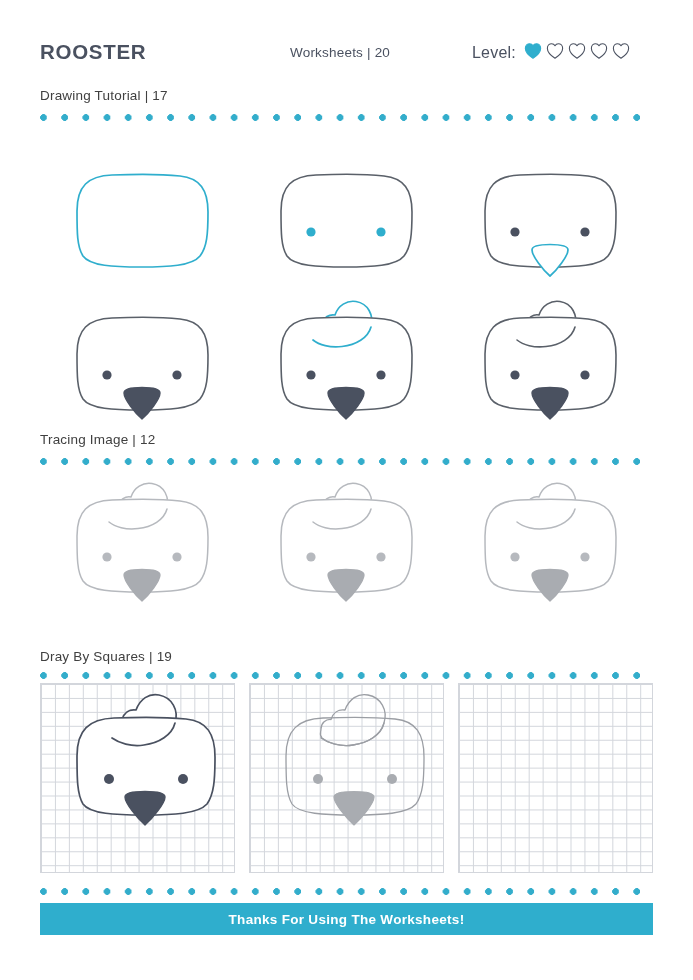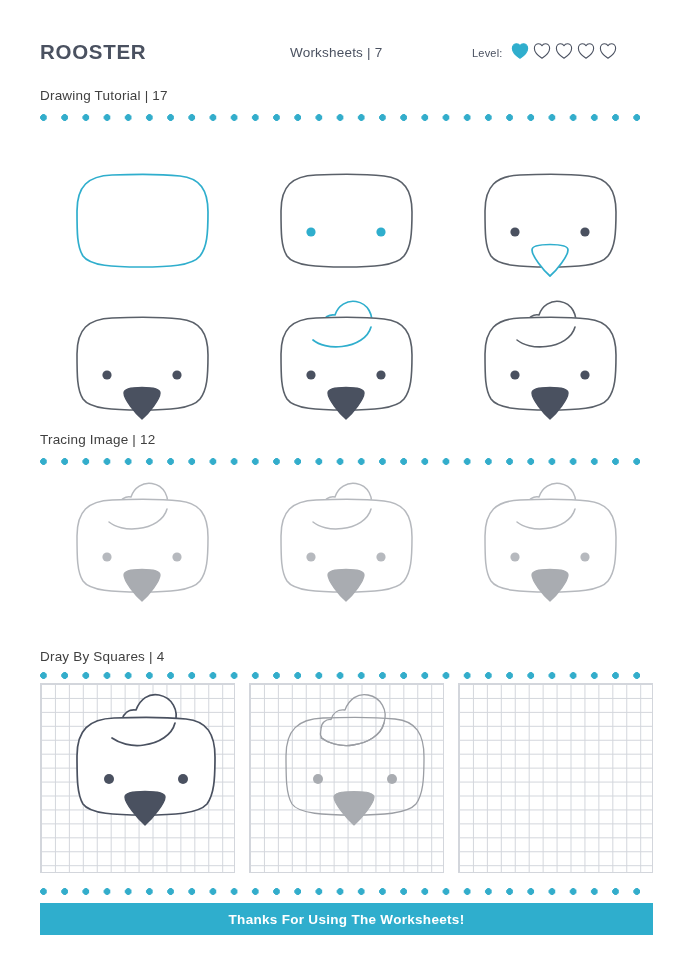--- a/index.html
+++ b/index.html
@@ -52,21 +52,21 @@
   }
   .level-wrap {
     position: absolute;
     left: 432px;
     top: 2px;
     height: 26px;
     display: flex;
     align-items: center;
   }
   .level-label {
-    font-size: 11px;
+    font-size: 16px;
     color: #4a5160;
     letter-spacing: 0.2px;
     margin-right: 8px;
   }
   .hearts {
     display: flex;
     align-items: center;
     gap: 4px;
   }
   .heart { display: block; }
@@ -176,21 +176,21 @@
     letter-spacing: 0.3px;
   }
 </style>
 </head>
 <body>
 
 <div class="page">
 
   <div class="header">
     <div class="title">ROOSTER</div>
-    <div class="worksheets-label">Worksheets | 7</div>
+    <div class="worksheets-label">Worksheets | 20</div>
     <div class="level-wrap">
       <span class="level-label">Level:</span>
       <span class="hearts">
         <span class="heart">
           <svg width="18" height="16" viewBox="0 0 24 22">
               <path d="M12 21 C12 21 1.5 14.2 1.5 7.2 C1.5 3.5 4.3 1 7.4 1 C9.6 1 11.2 2.3 12 3.7 C12.8 2.3 14.4 1 16.6 1 C19.7 1 22.5 3.5 22.5 7.2 C22.5 14.2 12 21 12 21 Z" fill="#2faecd" stroke="#2faecd" stroke-width="1.6" stroke-linejoin="round"></path>
             </svg>
         </span>
         <span class="heart">
           <svg width="18" height="16" viewBox="0 0 24 22">
@@ -305,21 +305,21 @@
         <path d="M69 38 C69 33 73 29.5 78 30 C80 24.5 85 21 91 22 C94 12.5 103 7 112 8.5 C124 10.5 130 22 127 34 C124 45 112 52 98 53.5 C86 55 75 52 70 47 C67 44.5 69 41 69 38 Z" fill="#ffffff" stroke="#b6b9be" stroke-width="1.5" stroke-linejoin="round"></path>
         <path d="M37 61 C37 36 48 26 72 25 C96 24 122 24 140 26 C160 28 168 40 168 62 C168 84 167 97 160 106 C152 116 128 117 101 117 C74 117 50 116 43 106 C37 97 37 82 37 61 Z" fill="#ffffff" stroke="#b6b9be" stroke-width="1.5" stroke-linejoin="round"></path>
         <path d="M69 47 C75 52 86 55 98 53.5 C112 52 124 45 127 34" fill="none" stroke="#b6b9be" stroke-width="1.5" stroke-linecap="round"></path>
         <circle cx="67" cy="82" r="4.6" fill="#b6b9be"></circle>
         <circle cx="137" cy="82" r="4.6" fill="#b6b9be"></circle>
         <path d="M84 100 C84 96 90 94.5 102 94.5 C114 94.5 120 96 120 100 C120 106 109 120 102 126 C95 120 84 106 84 100 Z" fill="#a9acb1" stroke="#a9acb1" stroke-width="1.3" stroke-linejoin="round"></path>
       </svg>
     </div>
   </div>
 
-  <div class="section-label" style="top:649px">Dray By Squares | 4</div>
+  <div class="section-label" style="top:649px">Dray By Squares | 19</div>
   <div class="dotrule" style="top:672px"></div>
 
   <div class="gridrow">
 
     <div class="gridpanel" style="left:0px">
       <svg class="art" width="195" height="190" viewBox="0 0 195 190">
         <path d="M71 45 C71 39 76 35 81 35.5 C83 29 88 25 95 26 C99 15 108 9 118 11 C131 13.5 138 26 134 39 C131 51 118 59 103 61 C90 63 78 59 72 54 C69 51 71 48 71 45 Z" fill="#ffffff" stroke="#4a5160" stroke-width="1.7" stroke-linejoin="round"></path>
         <path d="M36 72 C36 46 48 35 73 34 C98 33 125 33 145 35 C166 37 174 50 174 73 C174 96 173 110 166 120 C157 130 132 131 103 131 C75 131 49 130 42 120 C36 110 36 94 36 72 Z" fill="#ffffff" stroke="#4a5160" stroke-width="1.7" stroke-linejoin="round"></path>
         <path d="M71 54 C78 59 90 63 103 61 C118 59 131 51 134 39" fill="none" stroke="#4a5160" stroke-width="1.7" stroke-linecap="round"></path>
         <circle cx="68" cy="95" r="5" fill="#4a5160"></circle>

